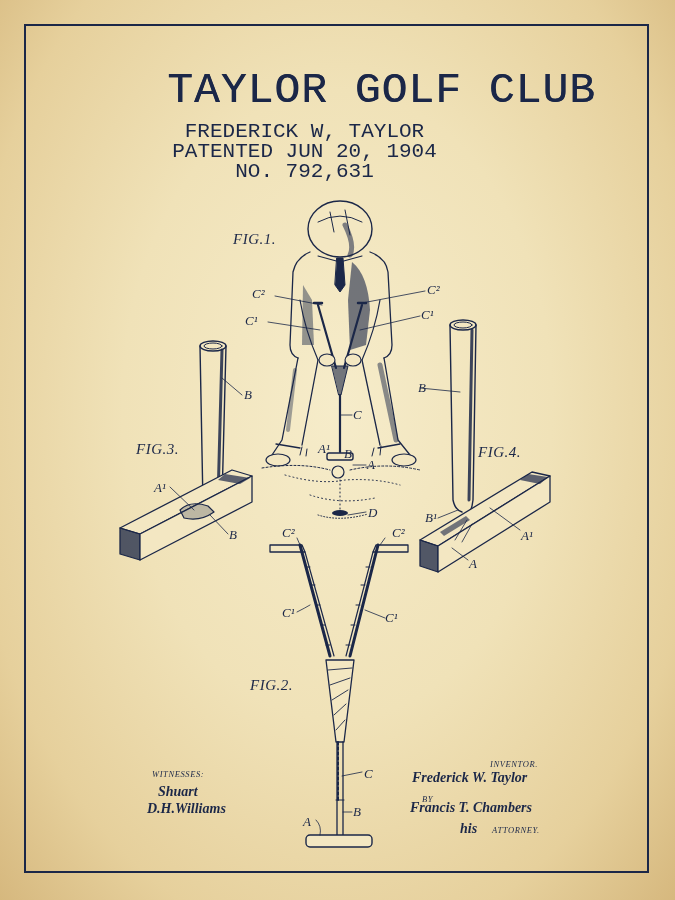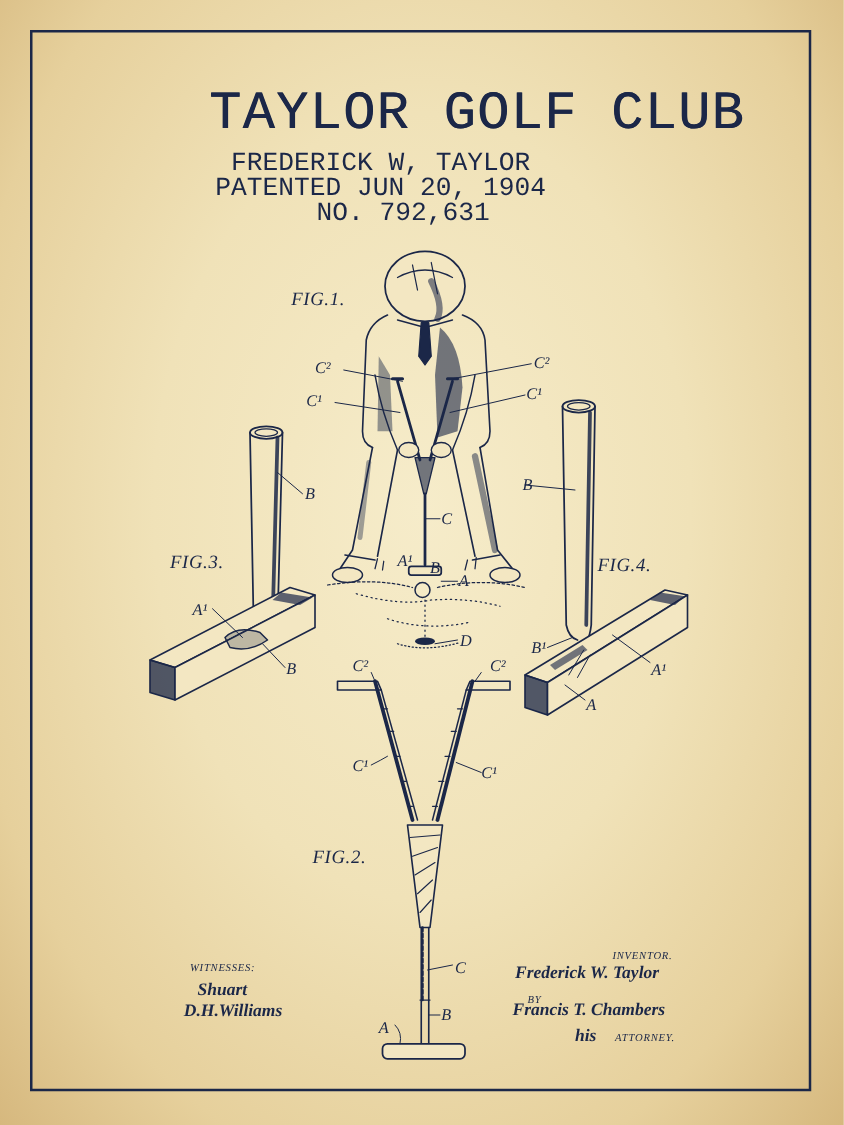--- a/index.html
+++ b/index.html
@@ -18,21 +18,21 @@
     font-family:"Liberation Mono", "DejaVu Sans Mono", monospace;
     font-size:43px; letter-spacing:1px; color:#1b2748;
     text-shadow: 0.4px 0 0 #1b2748;
   }
   .sub {
     position:absolute; left:0; width:609px; text-align:center;
     font-size:21px; line-height:20px; color:#1b2748;
   }
   .sub.l1 { top:122px; }
   .sub.l2 { top:142px; }
-  .sub.l3 { top:162px;padding-left:18px; }
+  .sub.l3 { top:162px; }
   svg.drawing { position:absolute; left:0; top:0; }
   .figlbl { font-family:"Liberation Serif", "DejaVu Serif", serif; font-style:italic; font-size:15px; fill:#1b2748; letter-spacing:0.5px; }
   .ref { font-family:"Liberation Serif", "DejaVu Serif", serif; font-style:italic; font-size:13px; fill:#1b2748; }
   .small-caps { font-family:"Liberation Serif", "DejaVu Serif", serif; font-style:italic; font-size:8.5px; fill:#1b2748; letter-spacing:0.6px; }
   .sig { font-family:"Liberation Serif", "DejaVu Serif", serif; font-style:italic; font-size:14px; fill:#1b2748; font-weight:bold; }
 </style>
 </head>
 <body>
 
 <div class="frame"></div>

